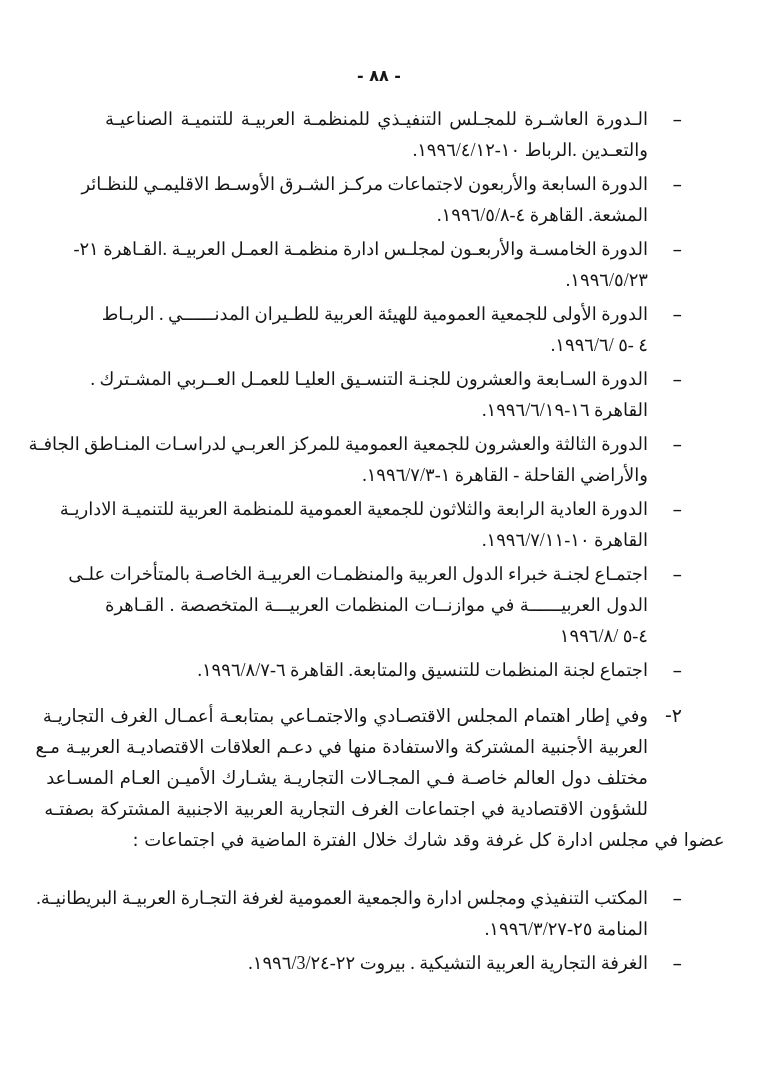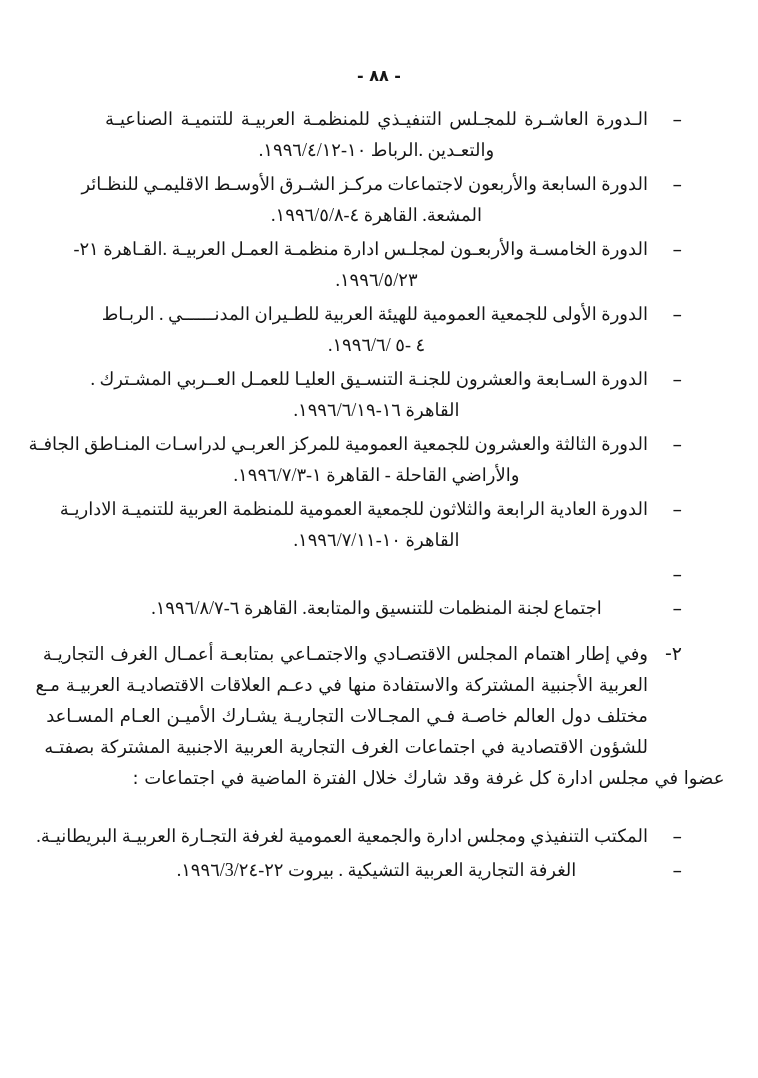--- a/index.html
+++ b/index.html
@@ -33,21 +33,21 @@
     font-size:19px;line-height:31px;
     text-align:right;
   }
   .itext{
     flex:1 1 auto;min-width:0;
     font-size:18px;line-height:31px;font-family:Liberation Serif, serif;
   }
   .line{
     direction:rtl;
     white-space:nowrap;
-    text-align:center;
+    text-align:right;
   }
   .line.fill{
     text-align:justify;
     text-align-last:justify;
   }
   .para{
     display:flex;direction:rtl;
     padding-right:76px;padding-left:105px;
     margin-top:14px;
   }
@@ -125,20 +125,25 @@
       <div class="item">
         <div class="bullet">–</div>
         <div class="itext">
           <div class="line fill">الدورة العادية الرابعة والثلاثون للجمعية العمومية للمنظمة العربية للتنميـة الاداريـة</div>
           <div class="line">القاهرة ١٠-١٩٩٦/٧/١١.</div>
         </div>
       </div>
 
       <div class="item">
         <div class="bullet">–</div>
+        <div class="itext">
+          <div class="line fill">اجتمـاع لجنـة خبراء الدول العربية والمنظمـات العربيـة الخاصـة بالمتأخرات علـى</div>
+          <div class="line fill">الدول العربيــــــة في موازنــات المنظمات العربيـــة المتخصصة . القـاهرة</div>
+          <div class="line">٤-٥ /١٩٩٦/٨</div>
+        </div>
       </div>
 
       <div class="item">
         <div class="bullet">–</div>
         <div class="itext">
           <div class="line">اجتماع لجنة المنظمات للتنسيق والمتابعة. القاهرة ٦-١٩٩٦/٨/٧.</div>
         </div>
       </div>
 
     </div>
@@ -153,20 +158,21 @@
         <div class="line protrude">عضوا في مجلس ادارة كل غرفة وقد شارك خلال الفترة الماضية في اجتماعات :</div>
       </div>
     </div>
 
     <div class="list list2">
 
       <div class="item">
         <div class="bullet">–</div>
         <div class="itext">
           <div class="line fill">المكتب التنفيذي ومجلس ادارة والجمعية العمومية لغرفة التجـارة العربيـة البريطانيـة.</div>
+          <div class="line">المنامة ٢٥-١٩٩٦/٣/٢٧.</div>
         </div>
       </div>
 
       <div class="item">
         <div class="bullet">–</div>
         <div class="itext">
           <div class="line">الغرفة التجارية العربية التشيكية . بيروت ٢٢-١٩٩٦/3/٢٤.</div>
         </div>
       </div>
 

